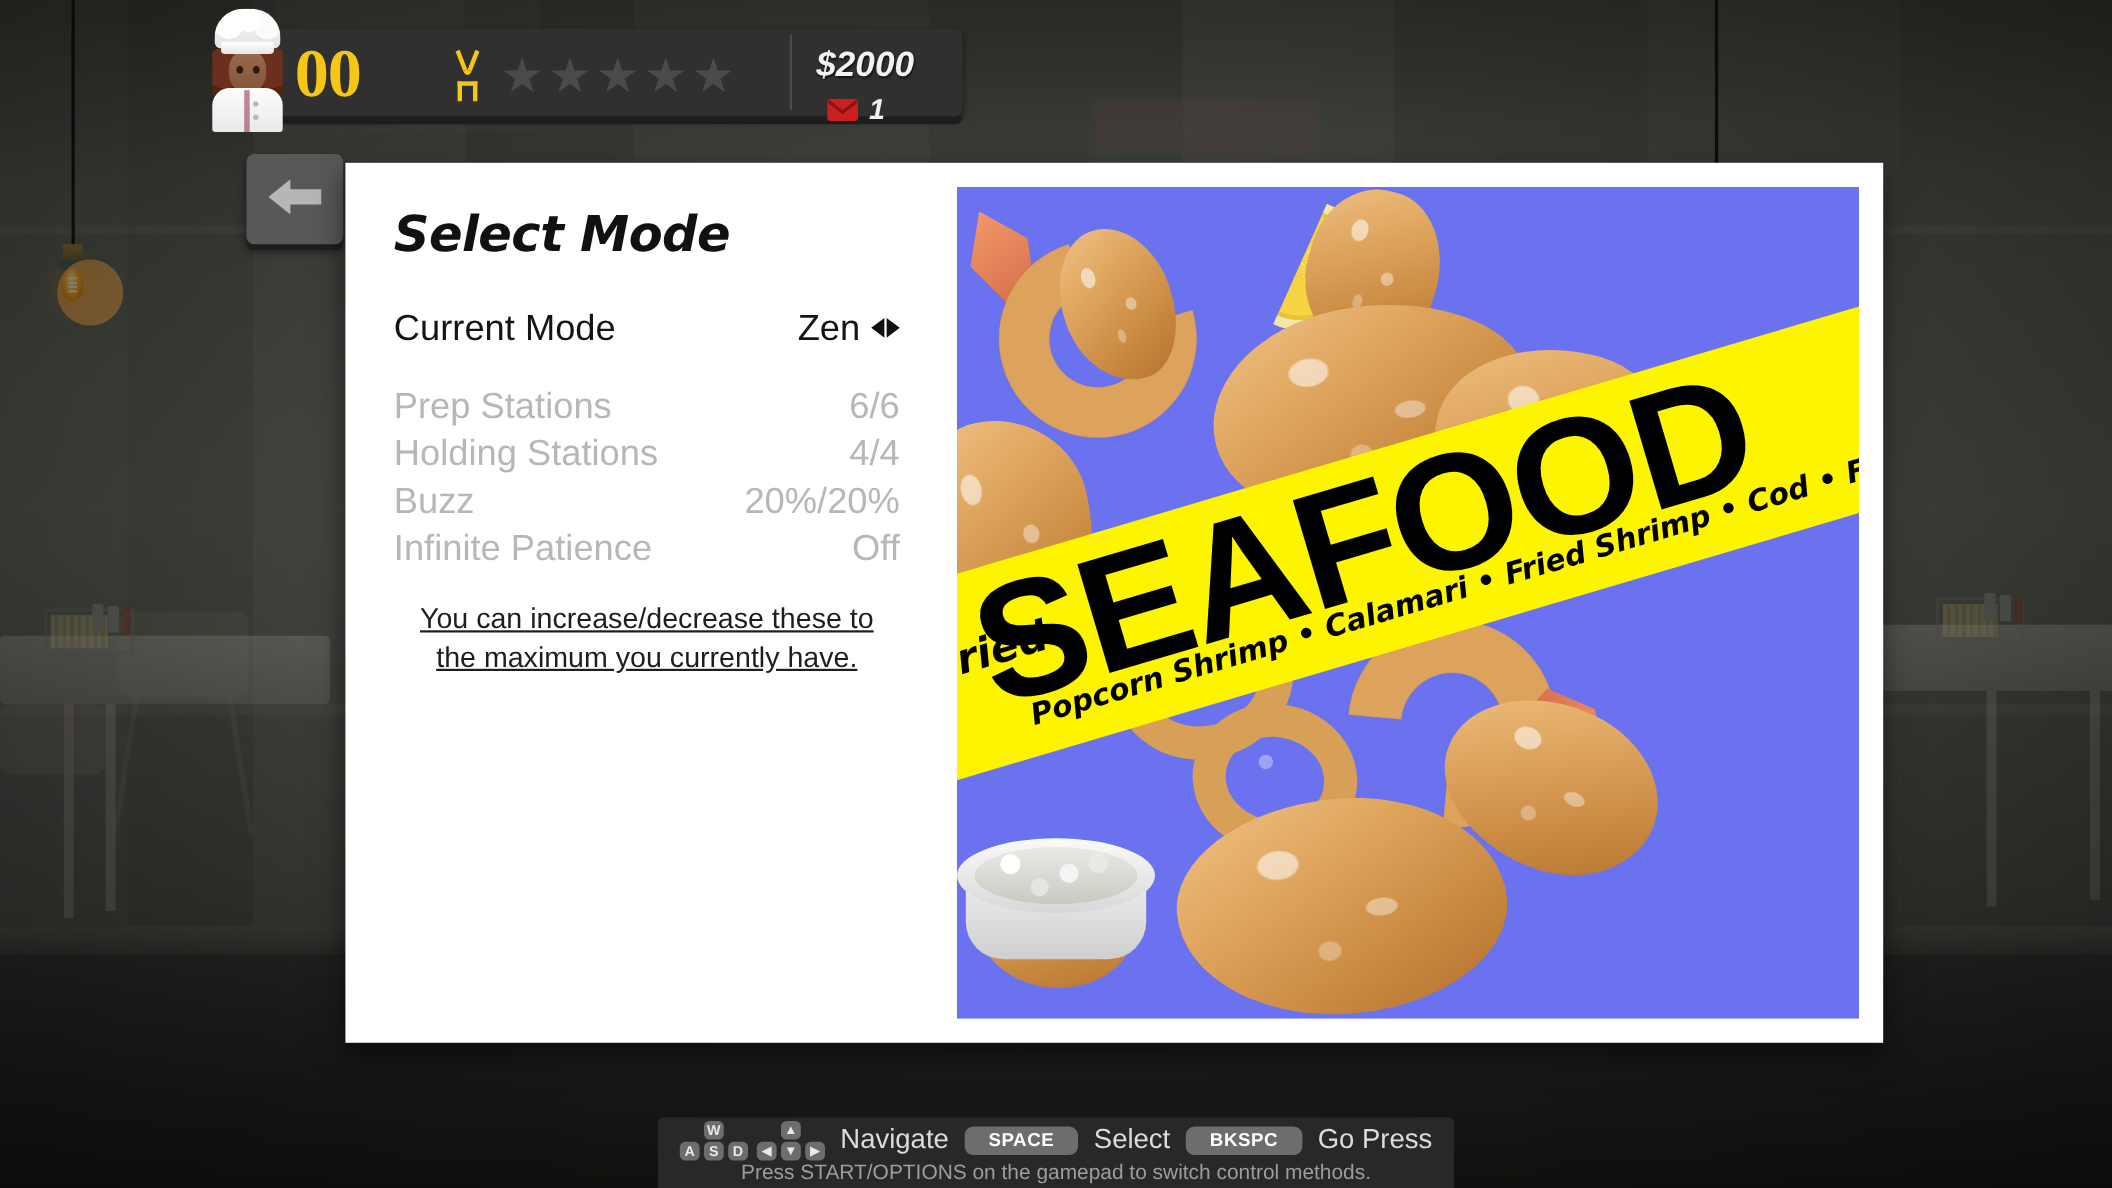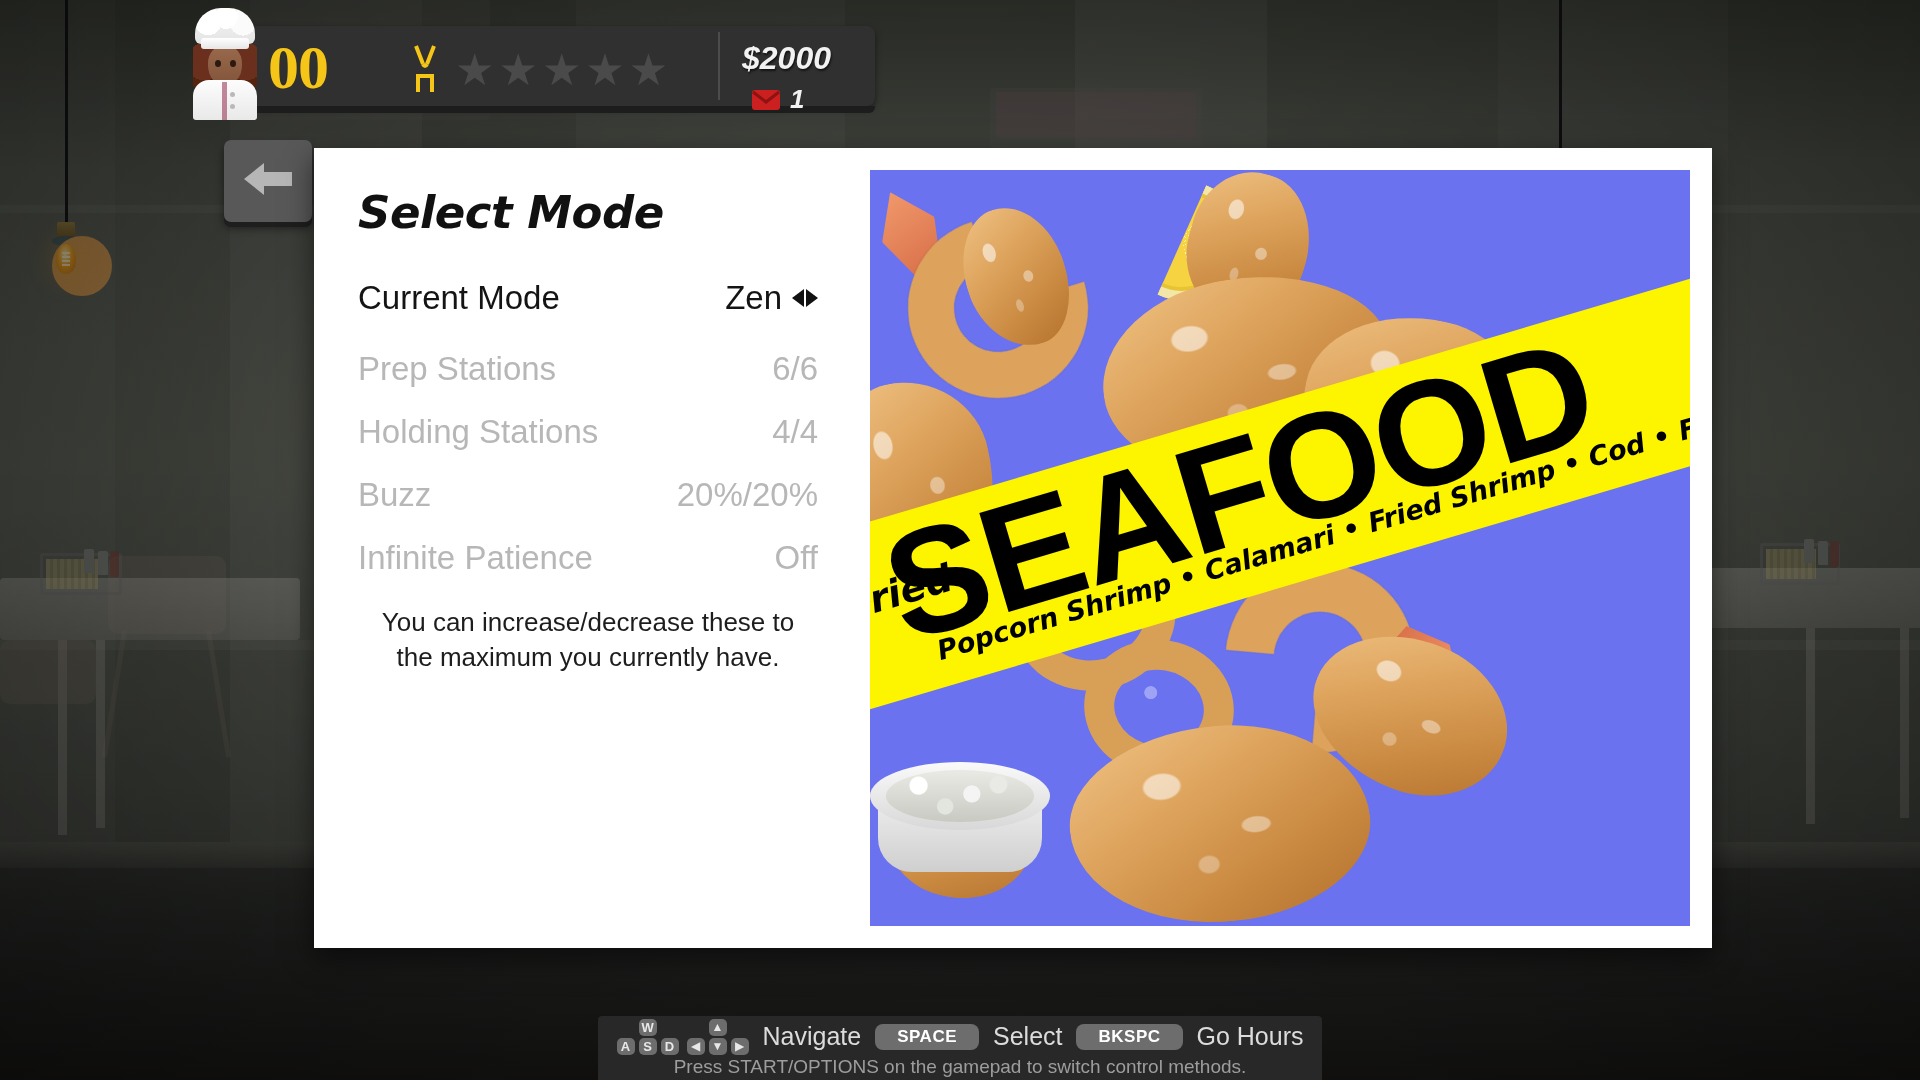--- a/index.html
+++ b/index.html
@@ -191,21 +191,21 @@
   .arrows .a { width:0; height:0; border-top:9px solid transparent; border-bottom:9px solid transparent; }
   .arrows .al { border-right:12px solid #111; }
   .arrows .ar { border-left:12px solid #111; }
 
   .desc {
     text-align:center; font-size:26px; line-height:1.33; color:#1d1d1d;
     padding:0 8px;
   }
   .opt-row {
     display:flex; justify-content:space-between;
-    font-size:33px; color:#b7b7b7; line-height:1.0; padding:5px 0;margin-top:20px;
+    font-size:33px; color:#b7b7b7; line-height:1.0; padding:5px 0;
   }
 
   
   .poster {
     position:relative; width:100%; height:100%;
     background:#6b72f0; overflow:hidden;
   }
   .fry {
     position:absolute;
     background:
@@ -479,21 +479,21 @@
       <div class="opt-row">
         <span>Buzz</span>
         <span>20%/20%</span>
       </div>
       <div class="opt-row">
         <span>Infinite Patience</span>
         <span>Off</span>
       </div>
     </div>
 
-    <p class="desc" style="margin-top:26px;">You can increase/decrease these to the maximum you currently have.</p>
+    <p class="desc" style="margin-top:26px;text-decoration:underline;">You can increase/decrease these to the maximum you currently have.</p>
   </div>
 
   <div class="panel-right">
     <div class="poster">
 
       <div class="shrimp-tail" style="left:10px;top:18px;transform:rotate(-26deg);"></div>
       <div class="shrimp-body" style="left:38px;top:48px;transform:rotate(118deg);"></div>
       <div class="fry" style="left:-26px;top:210px;width:150px;height:210px;border-radius:42% 58% 48% 52%/40% 40% 60% 60%;transform:rotate(-12deg);"></div>
       <div class="lemon" style="left:252px;top:10px;transform:rotate(24deg);clip-path:polygon(50% 0,100% 0,100% 100%,50% 100%);"></div>
       <div class="fry" style="left:318px;top:2px;width:120px;height:150px;border-radius:50% 50% 42% 58%/46% 54% 50% 50%;transform:rotate(16deg);"></div>
@@ -541,16 +541,16 @@
         <span class="ak a-up">▲</span>
         <span class="ak a-lf">◀</span>
         <span class="ak a-dn">▼</span>
         <span class="ak a-rt">▶</span>
       </div>
     </div>
     <span class="ctrl-label">Navigate</span>
     <span class="keycap">SPACE</span>
     <span class="ctrl-label">Select</span>
     <span class="keycap">BKSPC</span>
-    <span class="ctrl-label">Go Hours</span>
+    <span class="ctrl-label">Go Press</span>
   </div>
   <div class="ctrl-hint">Press START/OPTIONS on the gamepad to switch control methods.</div>
 </div>
 
 </body></html>

